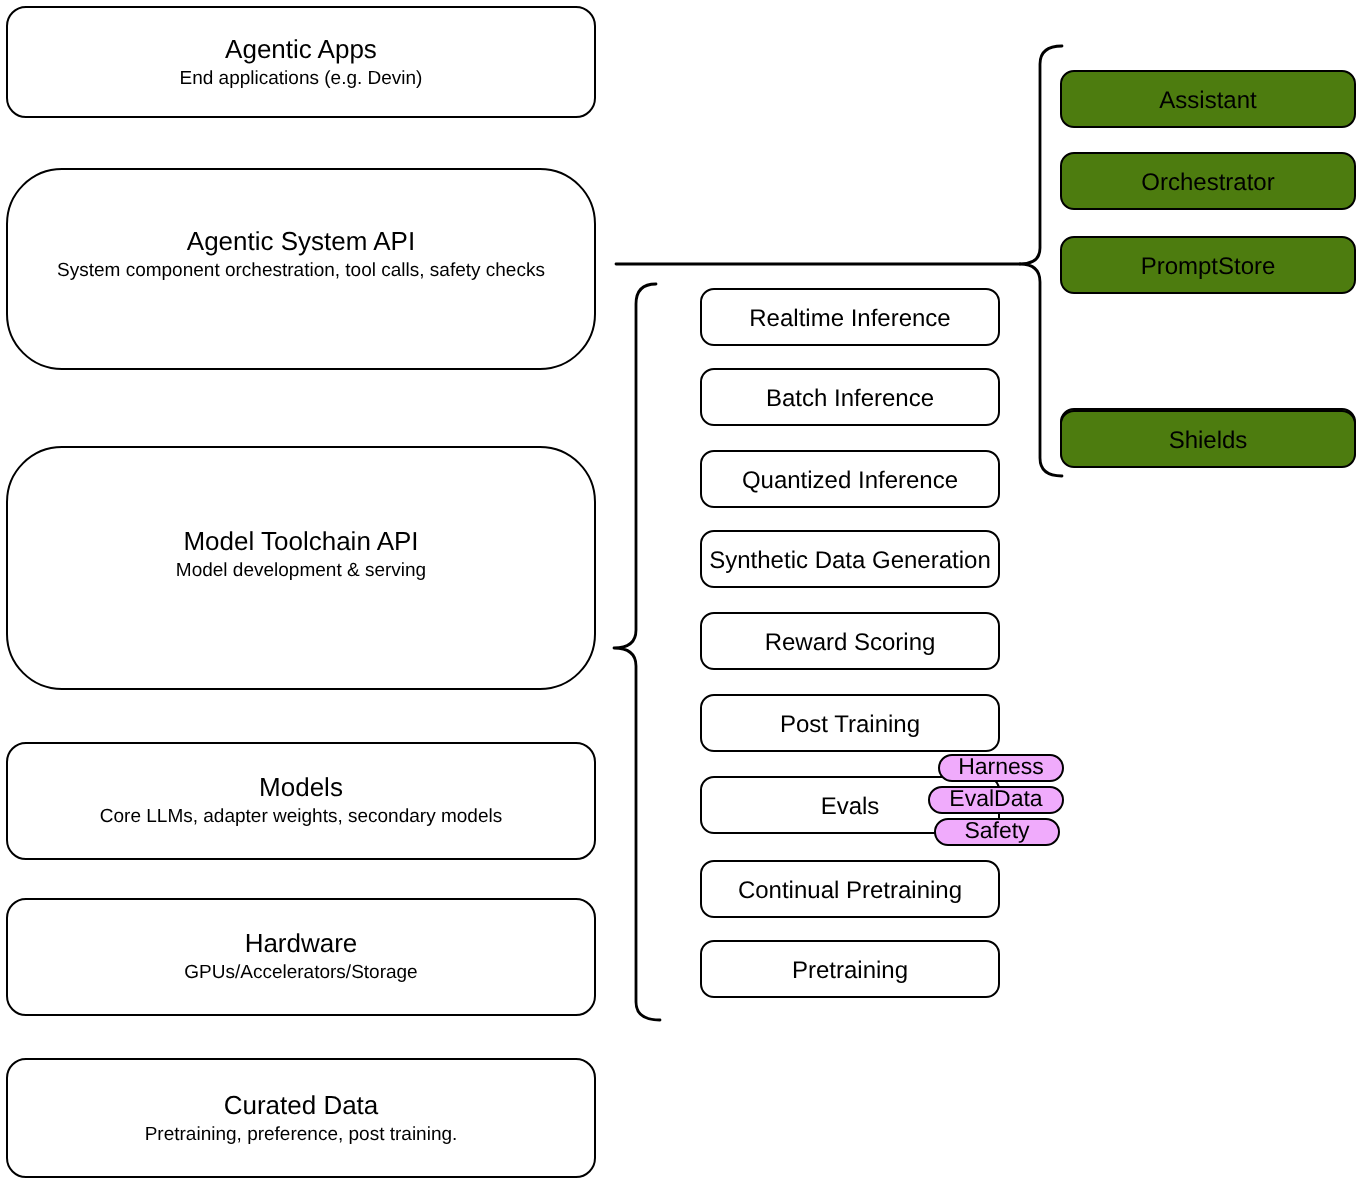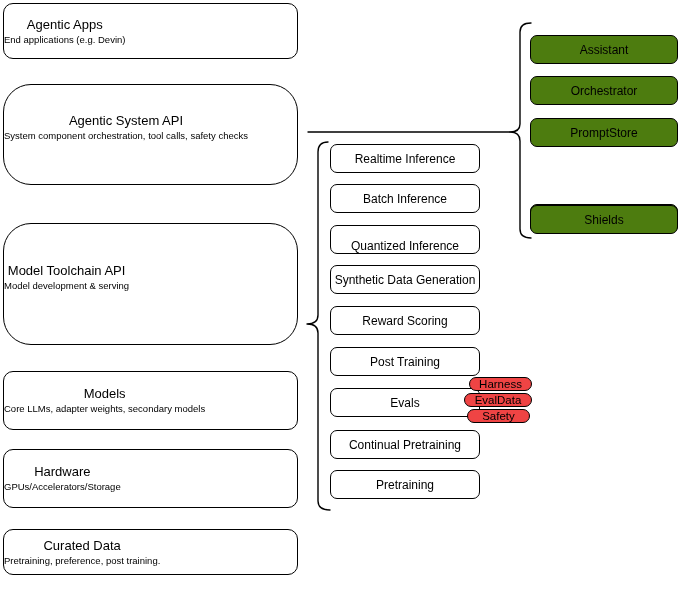--- a/index.html
+++ b/index.html
@@ -25,41 +25,41 @@
   
   .lbox {
     position: absolute;
     left: 3px;
     width: 295px;
     box-sizing: border-box;
     border: 1.4px solid #000000;
     background: #ffffff;
     display: flex;
     flex-direction: column;
-    align-items: flex-start;
+    align-items: center;
     justify-content: center;
     text-align: center;
   }
   .lbox.r10 { border-radius: 10px; }
   .lbox.r28 { border-radius: 28px; }
   .lbox.lift .inner { transform: translateY(-7px); }
   .lbox .t {
     font-size: 13px;
     line-height: 17px;
     white-space: nowrap;
   }
   .lbox .s {
     font-size: 9.5px;
     line-height: 14px;
     white-space: nowrap;
   }
   
   .mbox {
     position: absolute;
-    left: 330px;
+    left: 350px;
     width: 150px;
     height: 29px;
     box-sizing: border-box;
     border: 1.4px solid #000000;
     border-radius: 7px;
     background: #ffffff;
     display: flex;
     align-items: center;
     justify-content: center;
     font-size: 12px;
@@ -82,21 +82,21 @@
     font-size: 12px;
     white-space: nowrap;
   }
   
   .pill {
     position: absolute;
     height: 14px;
     box-sizing: border-box;
     border: 1.3px solid #000000;
     border-radius: 8px;
-    background: #ef4444;
+    background: #f0abfc;
     display: flex;
     align-items: center;
     justify-content: center;
     font-size: 11.5px;
     line-height: 12px;
     white-space: nowrap;
     z-index: 2;
   }
 </style>
 </head>
@@ -138,34 +138,34 @@
     </div>
   </div>
 
   <div class="lbox r10" style="top:449px;height:59px;">
     <div class="inner">
       <div class="t">Hardware</div>
       <div class="s">GPUs/Accelerators/Storage</div>
     </div>
   </div>
 
-  <div class="lbox r10" style="top:529px;height:46px;">
+  <div class="lbox r10" style="top:529px;height:60px;">
     <div class="inner">
       <div class="t">Curated Data</div>
       <div class="s">Pretraining, preference, post training.</div>
     </div>
   </div>
 
   <div class="mbox" style="top:144px;">
     <span>Realtime Inference</span>
   </div>
   <div class="mbox" style="top:184px;">
     <span>Batch Inference</span>
   </div>
-  <div class="mbox" style="top:225px;align-items:flex-end;">
+  <div class="mbox" style="top:225px;">
     <span>Quantized Inference</span>
   </div>
   <div class="mbox" style="top:265px;">
     <span>Synthetic Data Generation</span>
   </div>
   <div class="mbox" style="top:306px;">
     <span>Reward Scoring</span>
   </div>
   <div class="mbox" style="top:347px;text-align:right;">
     <span>Post Training</span>

